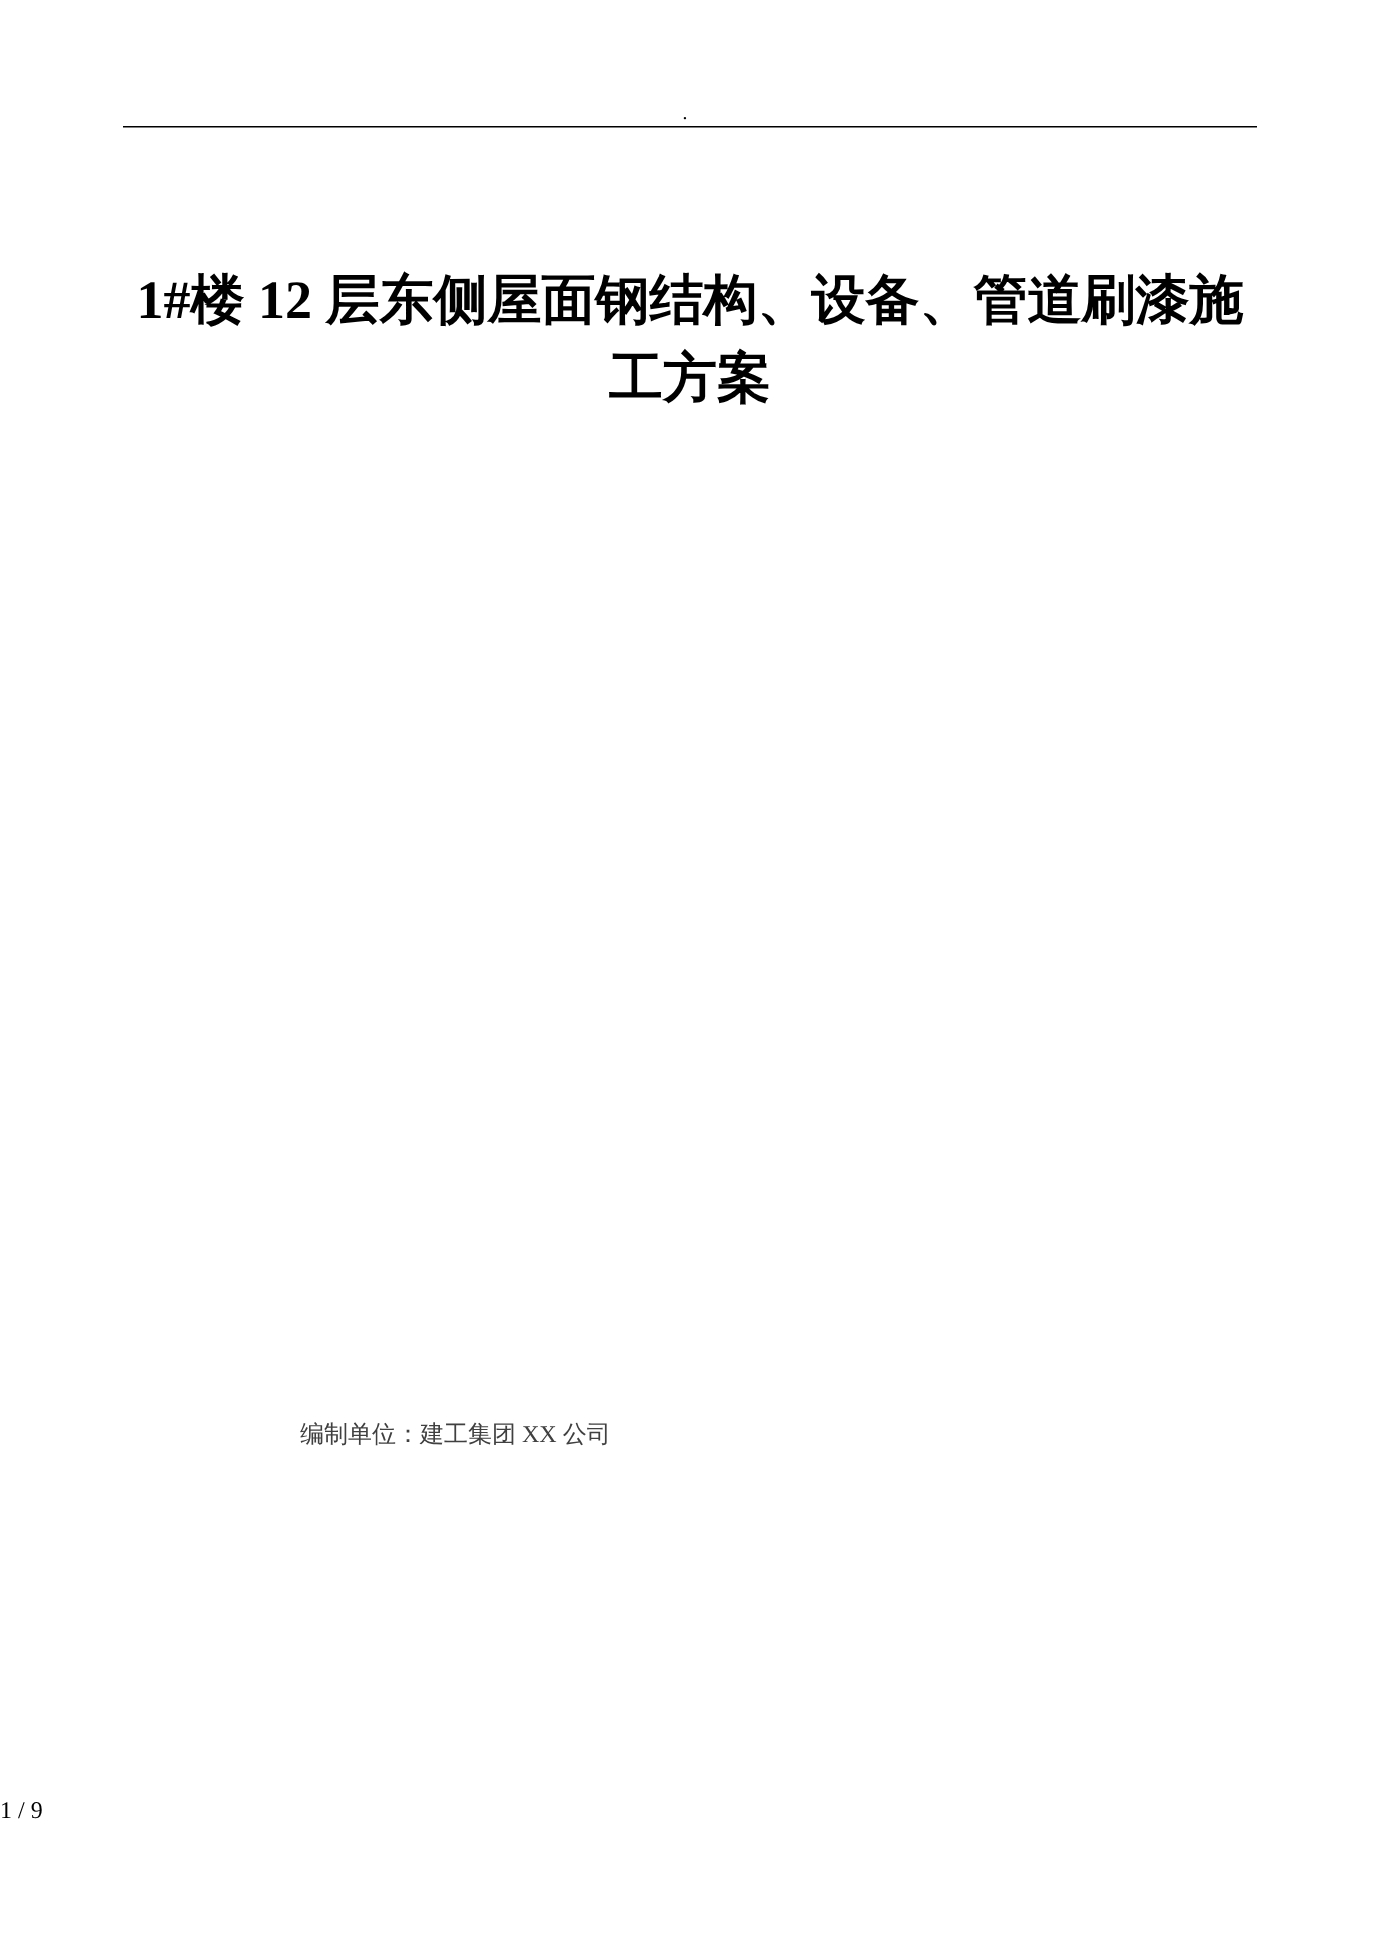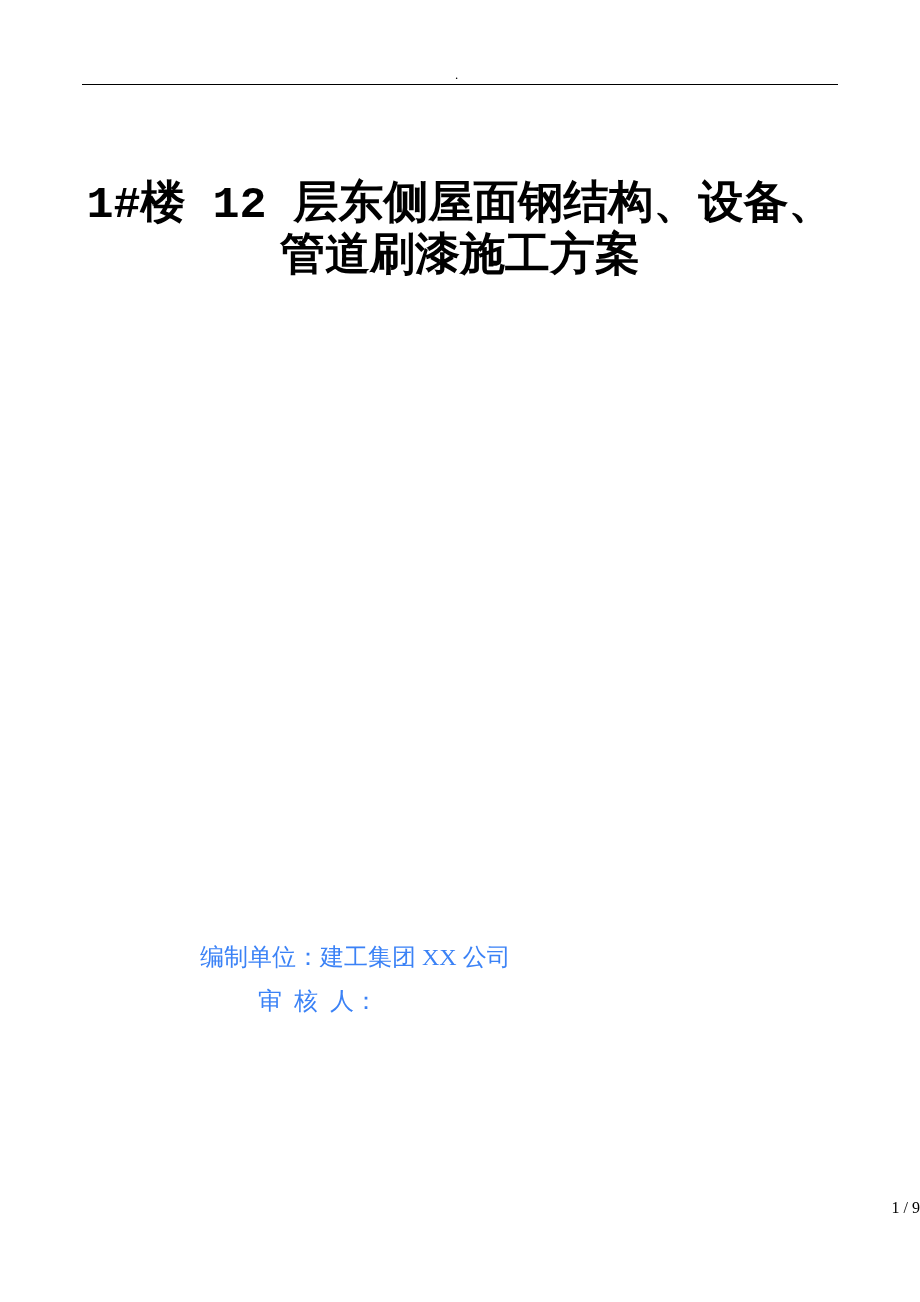--- a/index.html
+++ b/index.html
@@ -34,69 +34,68 @@
     font-size: 13px;
     line-height: 14px;
     color: #000000;
   }
   .doc-title {
     position: absolute;
     left: 82px;
     top: 150px;
     width: 756px;
     text-align: center;
-    font-family: Liberation Mono, monospace;
-    font-size: 45px;
+    font-family: Liberation Serif, serif;
+    font-size: 36px;
     font-weight: bold;
     line-height: 52px;
     letter-spacing: 0px;
     color: #000000;
   }
   .signature-block {
     position: absolute;
     left: 200px;
     top: 935px;
     width: 560px;
-    font-size: 24px;
+    font-size: 16px;
     line-height: 44px;
-    color: #3b82f6;
+    color: #404040;
   }
   .sig-line {
     white-space: pre;
     margin: 0;
     padding: 0;
   }
   .sig-line.indent-1 {
     padding-left: 0px;
   }
   .sig-line.indent-2 {
     padding-left: 58px;
   }
   .page-number {
     position: absolute;
     left: 0;
     top: 1198px;
     width: 920px;
-    text-align: right;
+    text-align: left;
     font-size: 16px;
     line-height: 20px;
     color: #000000;
   }
 </style>
 </head>
 <body>
 
 <div class="page">
 
   <div class="header-dot">.</div>
 
   <div class="header-rule"></div>
 
   <h1 class="doc-title">1#楼 12 层东侧屋面钢结构、设备、管道刷漆施工方案</h1>
 
   <div class="signature-block">
     <p class="sig-line indent-1">编制单位：建工集团 XX 公司</p>
-    <p class="sig-line indent-2">审  核  人：</p>
   </div>
 
   <div class="page-number">1 / 9</div>
 
 </div>
 
 </body></html>

